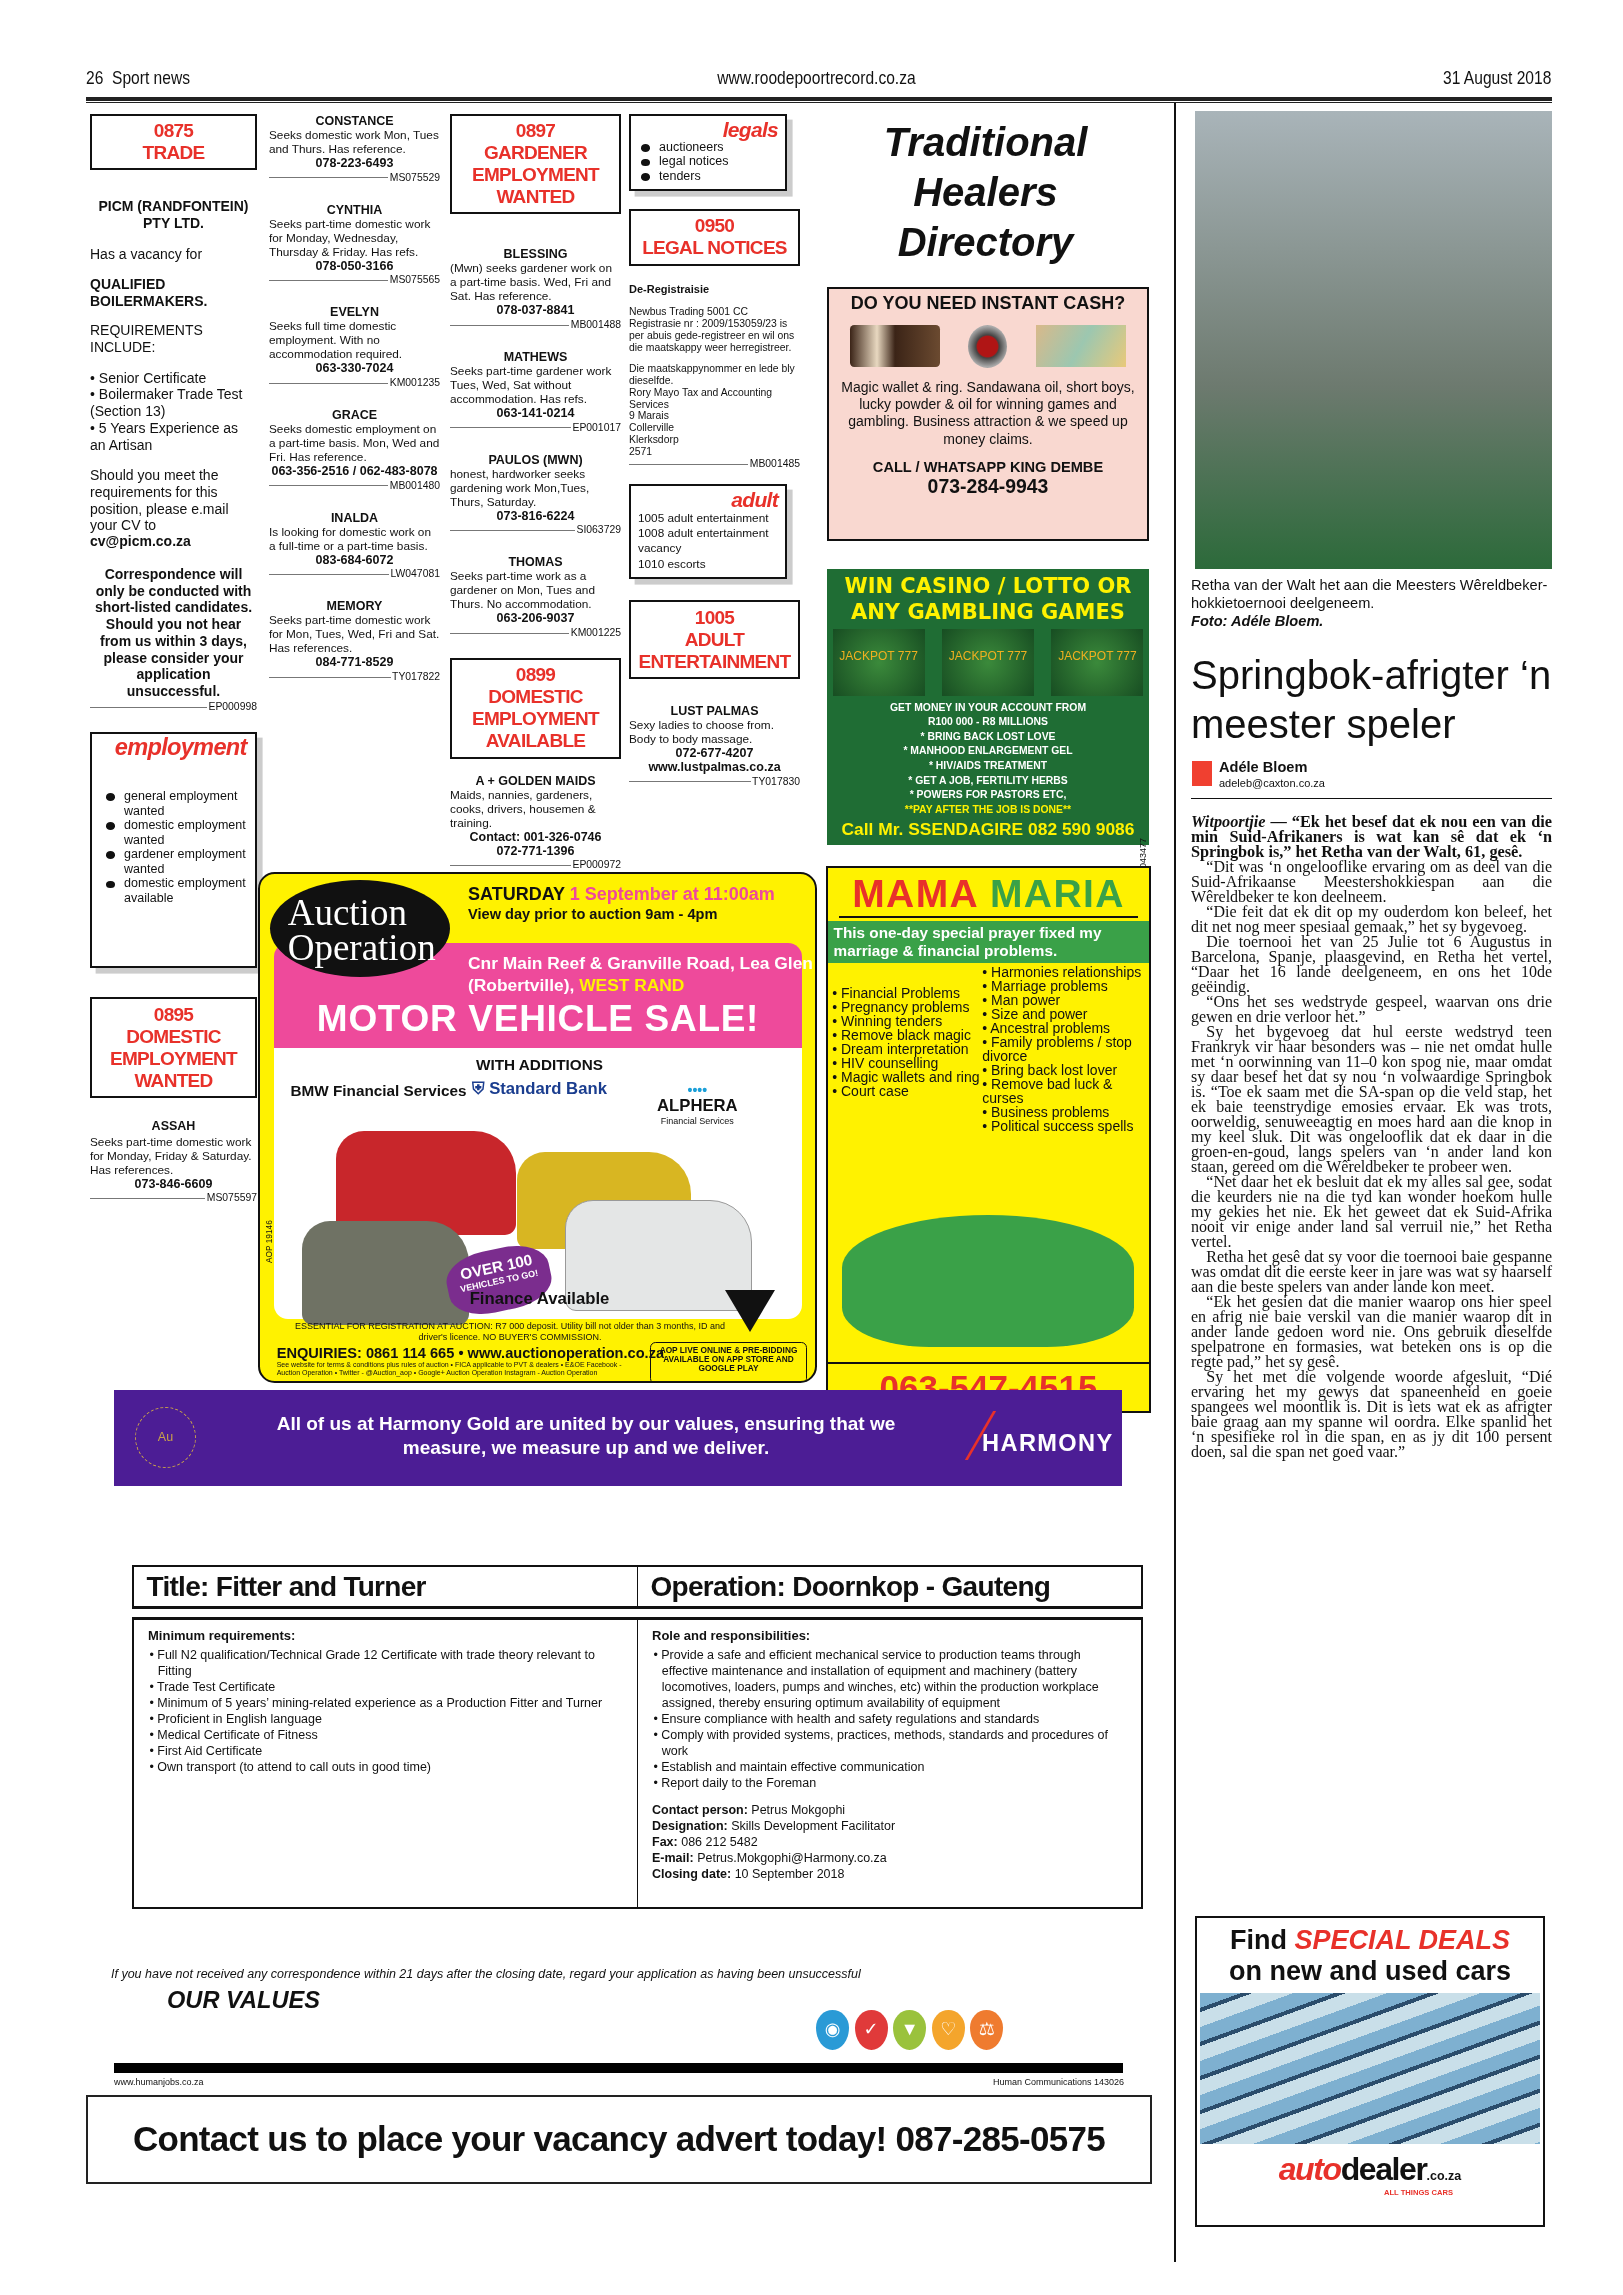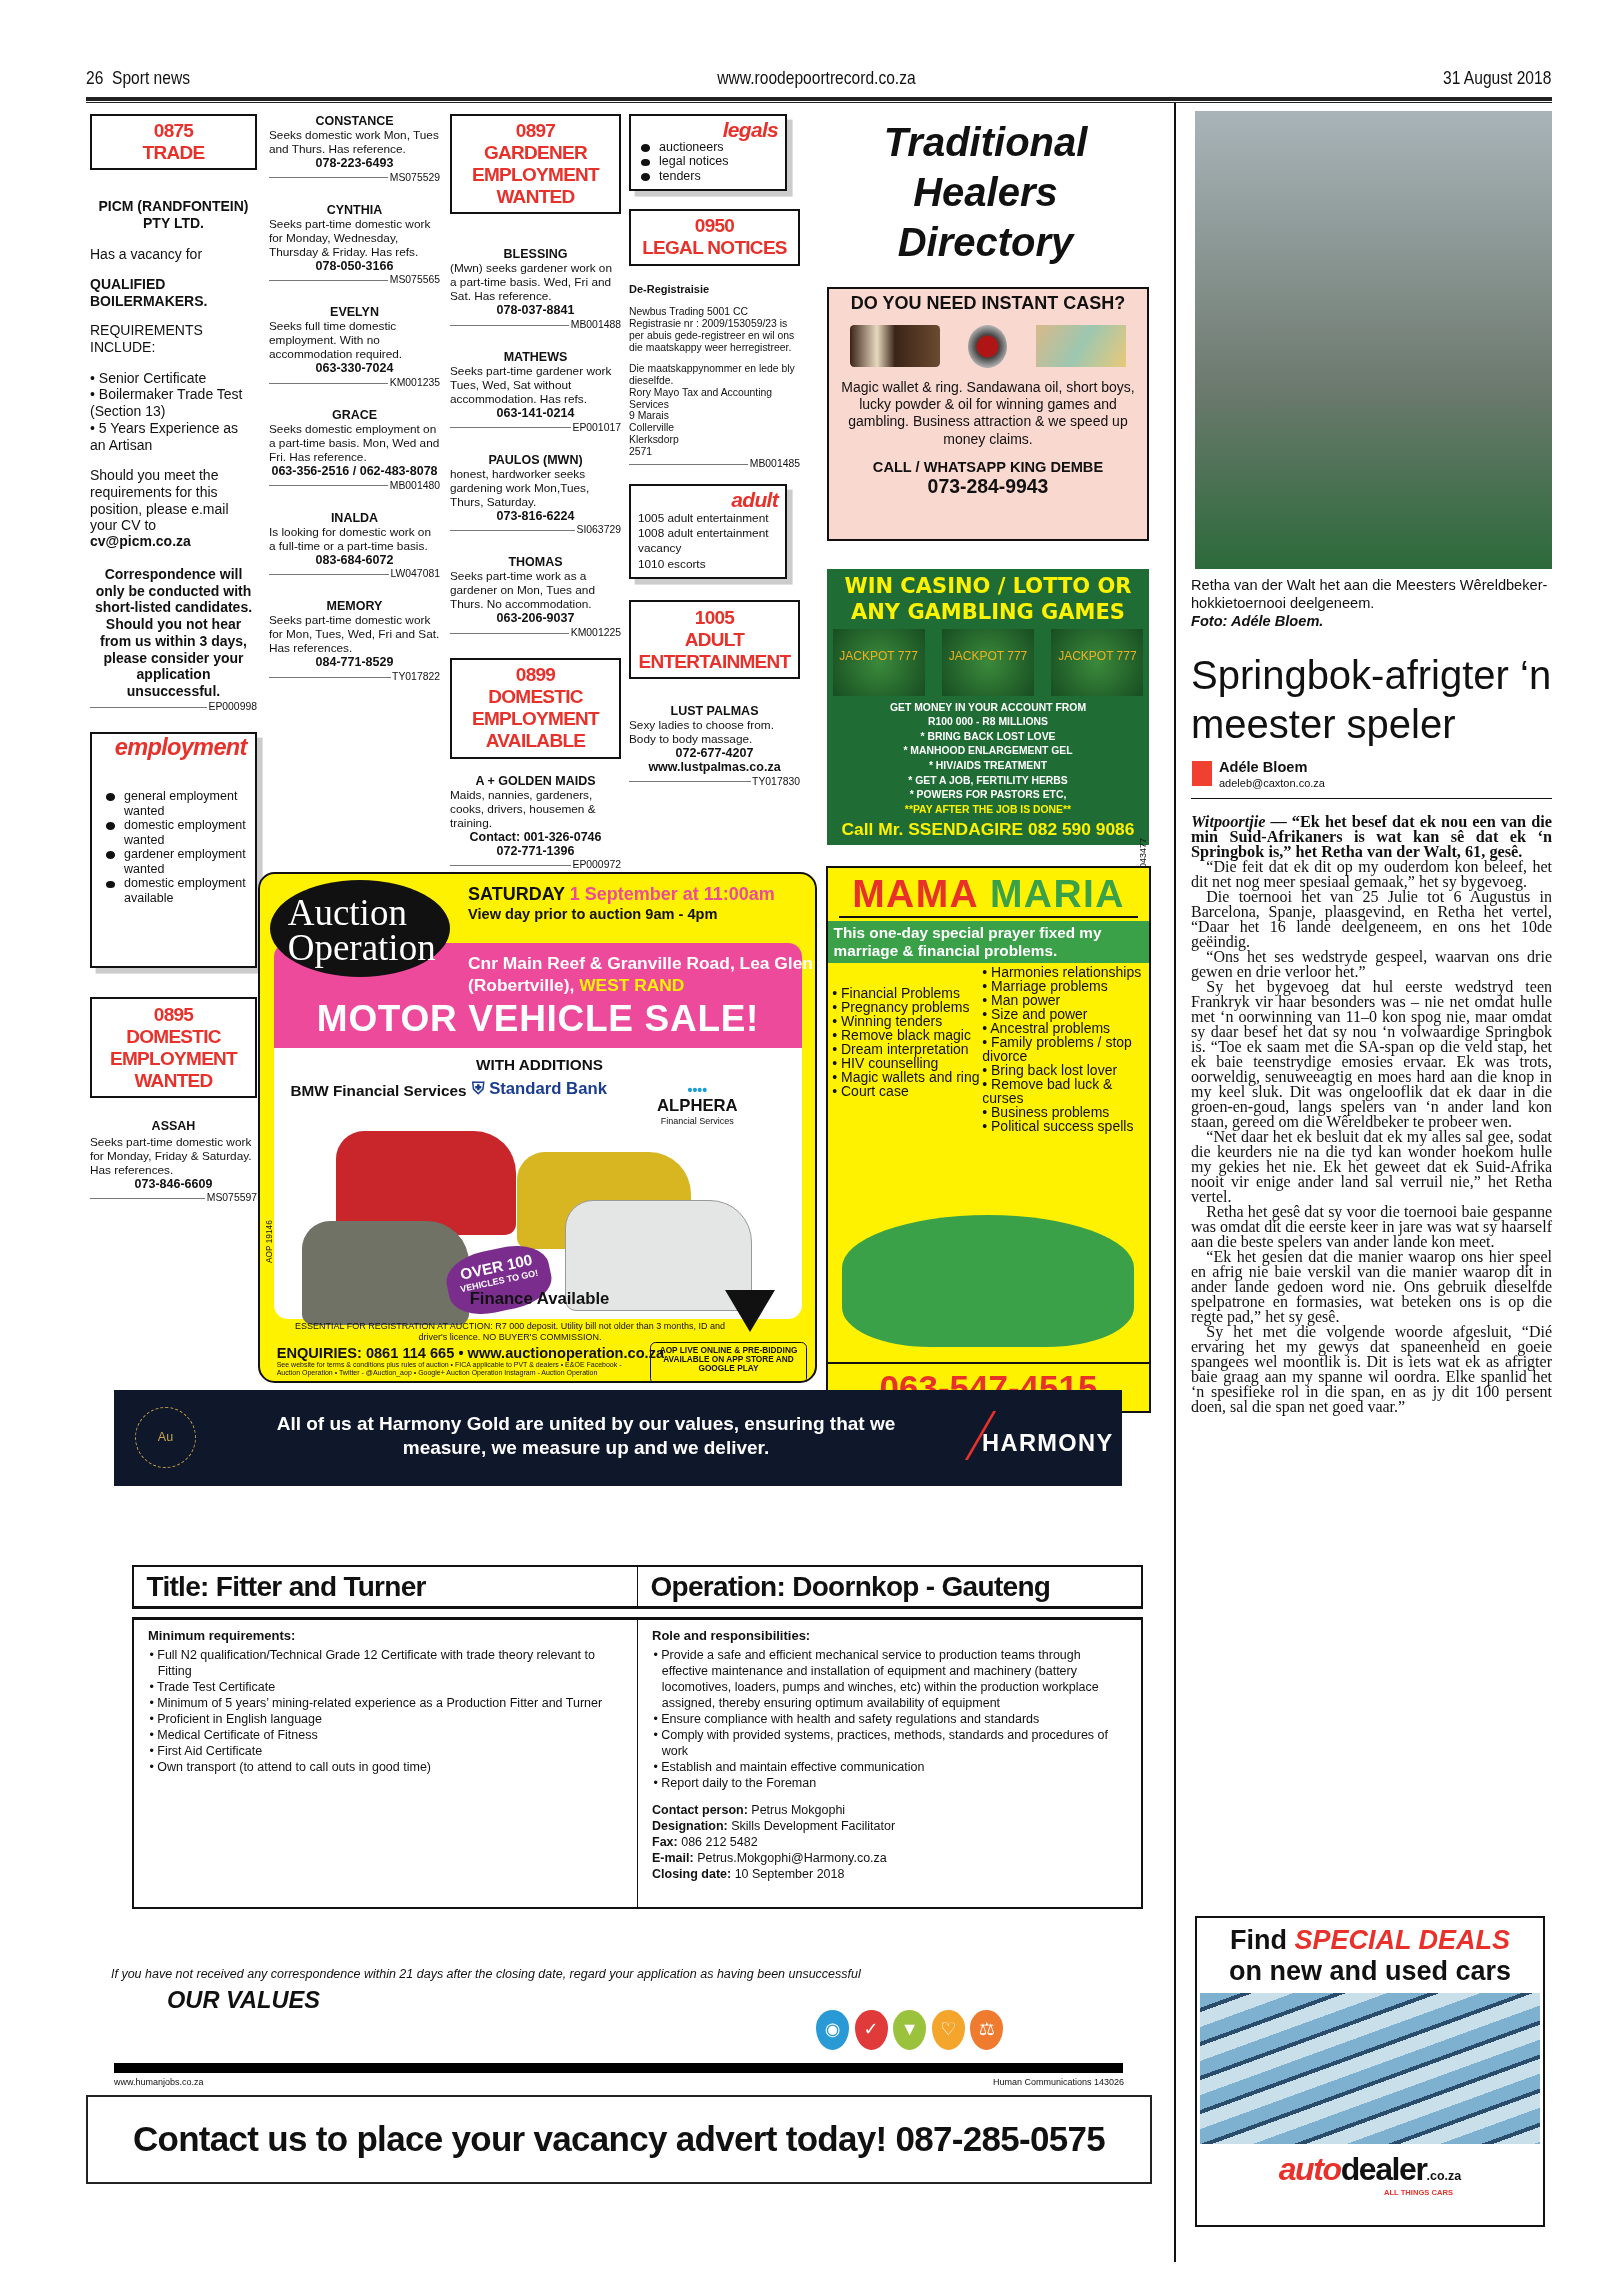--- a/index.html
+++ b/index.html
@@ -85,21 +85,21 @@
 .story p.lead{text-indent:0;font-weight:bold;font-size:16.3px}
 .autobox{left:1195px;top:1916px;width:350px;height:311px;border:2.1px solid #111;text-align:center}
 .autobox h3{font-size:27px;line-height:30.5px;margin-top:7px;font-weight:900}
 .autobox h3 .r{color:#e8312a;font-style:italic}
 .autobox .img{margin:7px 2.8px;height:151px;background:repeating-linear-gradient(160deg,#7eb0d0 0 14px,#2b4d6c 14px 18px,#c9dfe9 18px 32px)}
 .autobox .logo{font-size:32px;font-weight:900;letter-spacing:-1.4px}
 .autobox .logo .a{color:#e8312a;font-style:italic}
 .autobox .logo small{font-size:12.5px;letter-spacing:0}
 .autobox .tag{color:#e8312a;font-size:7.6px;font-weight:bold;margin-left:97px}
 
-.harmony{left:114px;top:1390px;width:1008px;height:96px;background:#0f172a;color:#fff}
+.harmony{left:114px;top:1390px;width:1008px;height:96px;background:#4c1d95;color:#fff}
 .harmony .au{position:absolute;left:21px;top:16.7px;width:61px;height:61px;border-radius:50%;border:1.4px dashed #c9a24a;color:#c9a24a;text-align:center;line-height:58px;font-size:12.5px}
 .harmony .msg{position:absolute;left:125px;top:22px;width:694px;text-align:center;font-weight:bold;font-size:19px;line-height:23.6px}
 .harmony .logo{position:absolute;left:868px;top:40px;font-weight:900;font-size:23.6px;letter-spacing:1.4px}
 .harmony .slash{position:absolute;left:833px;top:21px;width:35px;height:49px;border-right:3.5px solid #e8312a;transform:skewX(-30deg)}
 .hj-title{left:132px;top:1565px;width:1011px;height:44px;border:2.1px solid #111;border-bottom-width:3.5px;display:flex}
 .hj-title div{flex:1;font-weight:bold;font-size:28px;padding:4.2px 12.5px;letter-spacing:-0.7px}
 .hj-title div+div{border-left:1.4px solid #111}
 .hj-body{left:132px;top:1617px;width:1011px;height:292px;border:2.1px solid #111;border-top-width:3.5px;display:flex}
 .hj-body .c{flex:1;padding:8.3px 14px;font-size:12.5px;line-height:16px}
 .hj-body .c+.c{border-left:1.4px solid #111}
@@ -450,20 +450,21 @@
   <div style="font-weight:bold;font-style:italic">Foto: Adéle Bloem.</div>
 </div>
 <div class="abs headline">Springbok-afrigter ‘n meester speler</div>
 <div class="abs byline">
   <span class="sq"></span>
   <span class="n">Adéle Bloem</span>
   <span class="e">adeleb@caxton.co.za</span>
 </div>
 <div class="abs story">
   <p class="lead"><i>Witpoortjie</i><span> — “Ek het besef dat ek nou een van die min Suid-Afrikaners is wat kan sê dat ek ‘n Springbok is,” het Retha van der Walt, 61, gesê.</span></p>
+  <p>“Dit was ‘n ongelooflike ervaring om as deel van die Suid-Afrikaanse Meestershokkiespan aan die Wêreldbeker te kon deelneem.</p>
   <p>“Die feit dat ek dit op my ouderdom kon beleef, het dit net nog meer spesiaal gemaak,” het sy bygevoeg.</p>
   <p>Die toernooi het van 25 Julie tot 6 Augustus in Barcelona, Spanje, plaasgevind, en Retha het vertel, “Daar het 16 lande deelgeneem, en ons het 10de geëindig.</p>
   <p>“Ons het ses wedstryde gespeel, waarvan ons drie gewen en drie verloor het.”</p>
   <p>Sy het bygevoeg dat hul eerste wedstryd teen Frankryk vir haar besonders was – nie net omdat hulle met ‘n oorwinning van 11–0 kon spog nie, maar omdat sy daar besef het dat sy nou ‘n volwaardige Springbok is. “Toe ek saam met die SA-span op die veld stap, het ek baie teenstrydige emosies ervaar. Ek was trots, oorweldig, senuweeagtig en moes hard aan die knop in my keel sluk. Dit was ongelooflik dat ek daar in die groen-en-goud, langs spelers van ‘n ander land kon staan, gereed om die Wêreldbeker te probeer wen.</p>
   <p>“Net daar het ek besluit dat ek my alles sal gee, sodat die keurders nie na die tyd kan wonder hoekom hulle my gekies het nie. Ek het geweet dat ek Suid-Afrika nooit vir enige ander land sal verruil nie,” het Retha vertel.</p>
   <p>Retha het gesê dat sy voor die toernooi baie gespanne was omdat dit die eerste keer in jare was wat sy haarself aan die beste spelers van ander lande kon meet.</p>
   <p>“Ek het gesien dat die manier waarop ons hier speel en afrig nie baie verskil van die manier waarop dit in ander lande gedoen word nie. Ons gebruik dieselfde spelpatrone en formasies, wat beteken ons is op die regte pad,” het sy gesê.</p>
   <p>Sy het met die volgende woorde afgesluit, “Dié ervaring het my gewys dat spaneenheid en goeie spangees wel moontlik is. Dit is iets wat ek as afrigter baie graag aan my spanne wil oordra. Elke spanlid het ‘n spesifieke rol in die span, en as jy dit 100 persent doen, sal die span net goed vaar.”</p>
 </div>
 <div class="abs autobox">

